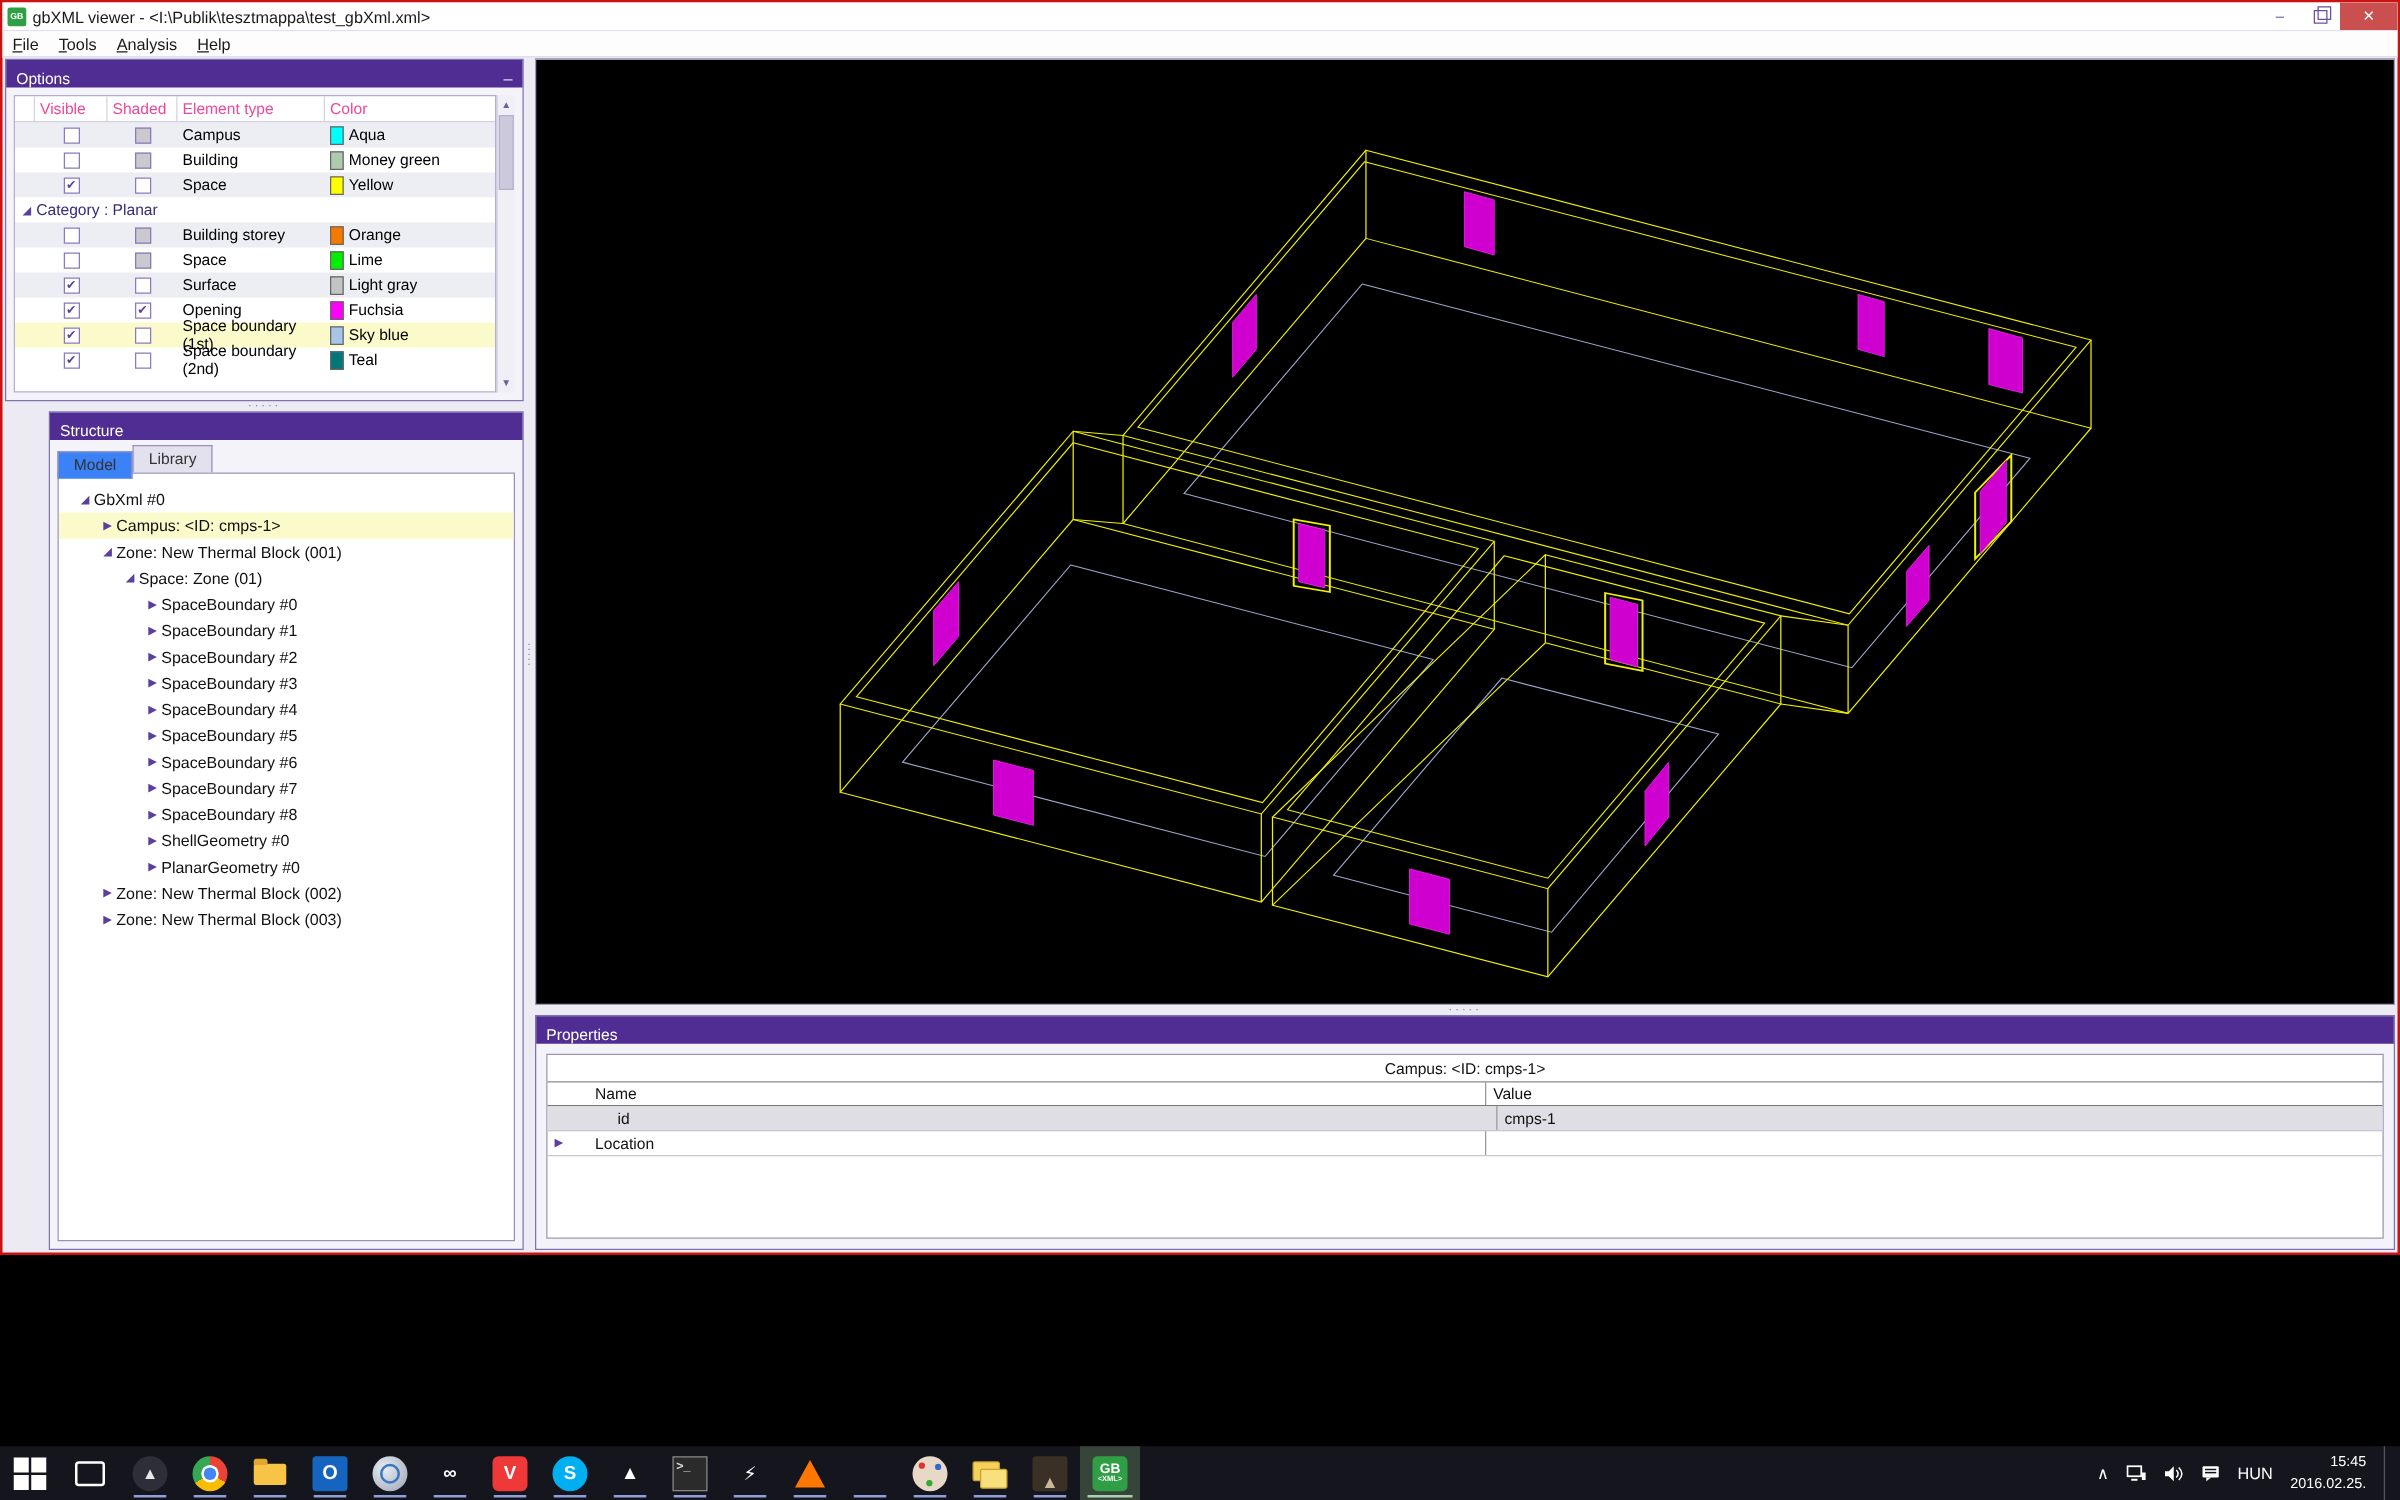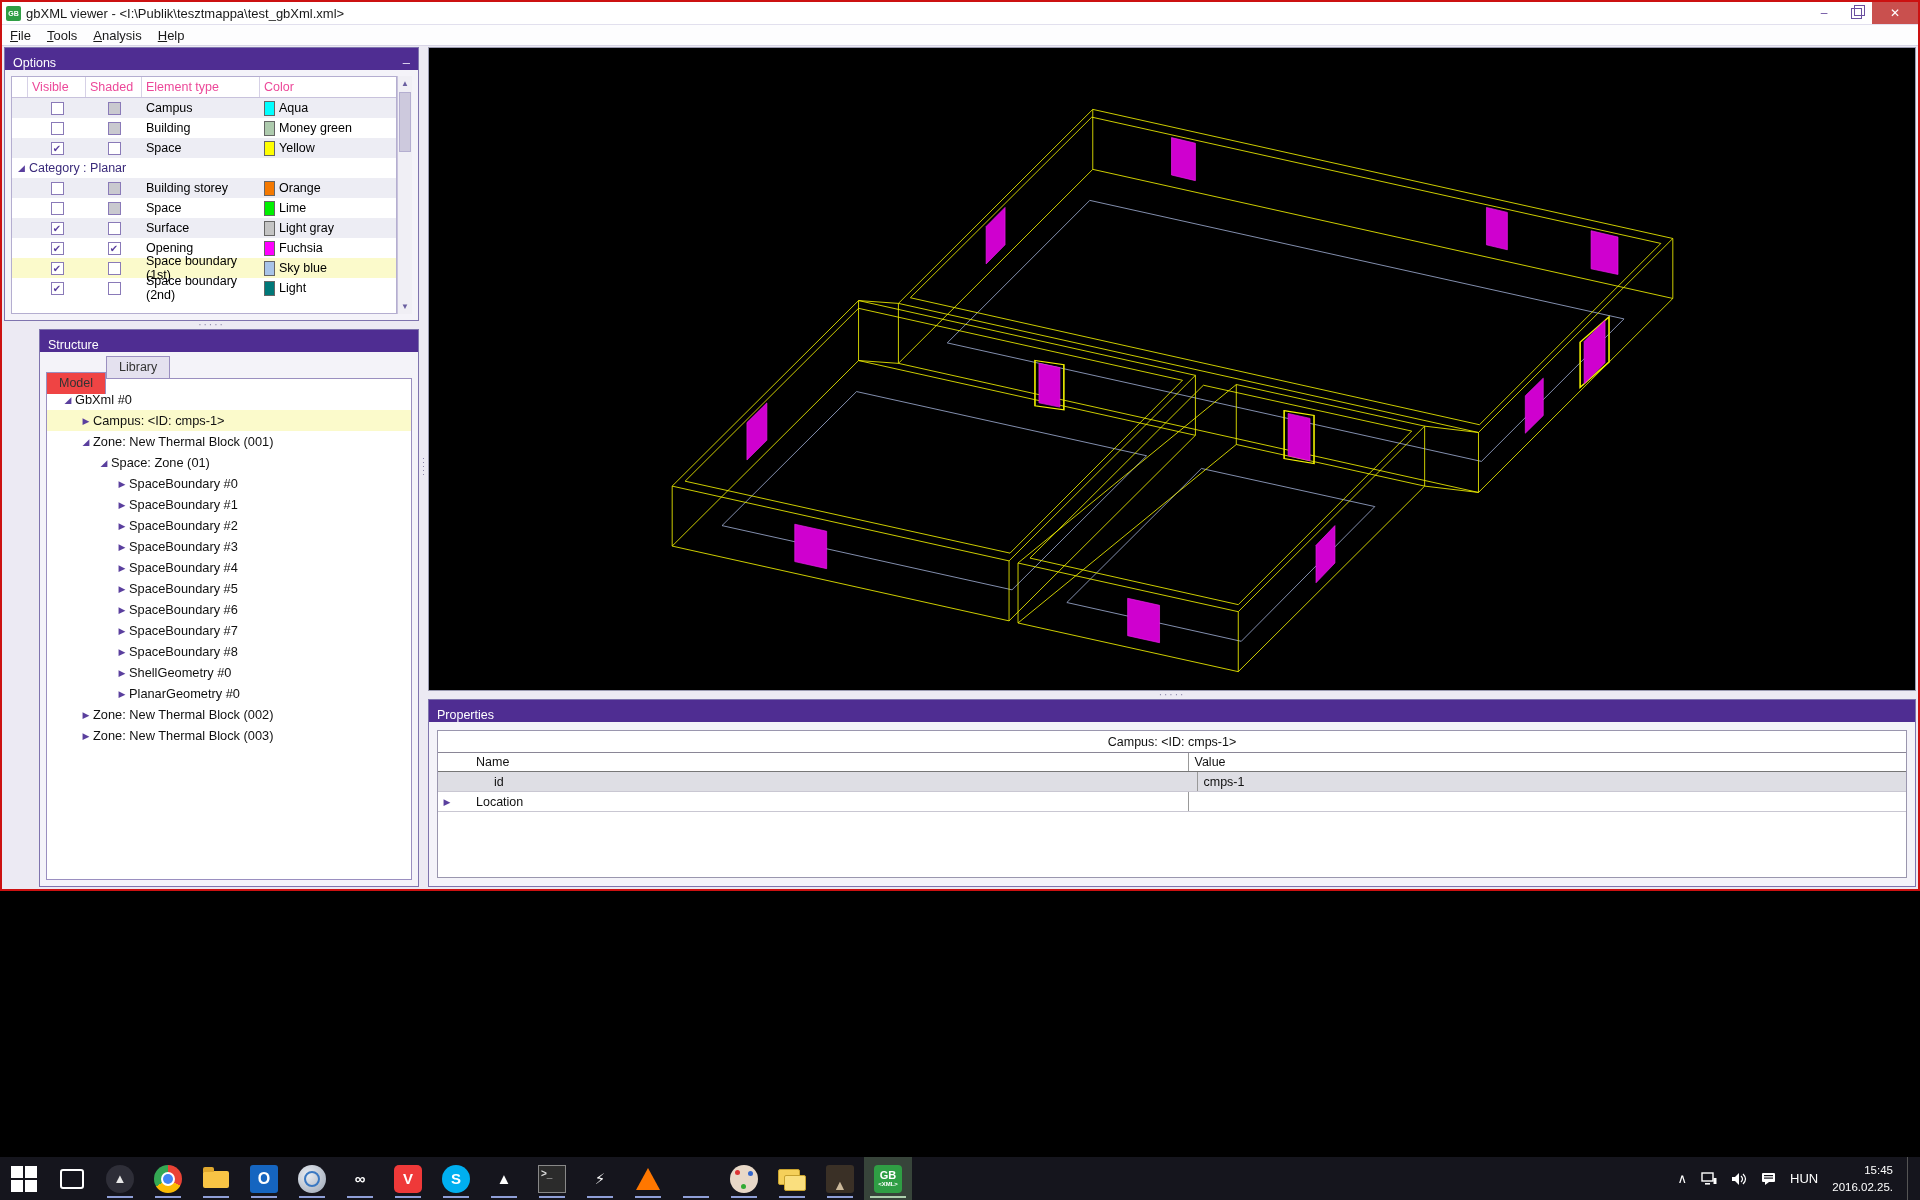--- a/index.html
+++ b/index.html
@@ -1,19 +1,19 @@
 <!DOCTYPE html>
 <html><head>
 <meta charset="utf-8">
 <style>
   html,body{margin:0;padding:0;}
   body{width:1920px;height:1200px;overflow:hidden;position:relative;
        font-family:"Liberation Sans","DejaVu Sans",sans-serif;background:#000;}
   
-  .window{position:absolute;left:0;top:0;width:1920px;height:891px;box-sizing:border-box;
+  .window{position:absolute;left:0;top:0;width:1920px;height:1004px;box-sizing:border-box;
           border:2px solid #cc1111;background:#eceaf3;}
   .titlebar{height:22px;background:#ffffff;display:flex;align-items:center;border-bottom:1px solid #e2e0ee;}
   .app-icon{width:15px;height:15px;margin:0 5px 0 4px;background:#2f9e44;border-radius:2px;
             color:#fff;font-size:7px;font-weight:bold;display:flex;align-items:center;justify-content:center;}
   .title-text{font-size:13px;color:#1a1a1a;}
   .win-btns{margin-left:auto;display:flex;height:22px;}
   .win-btn{width:32px;display:flex;align-items:center;justify-content:center;font-size:12px;color:#6a4fa0;}
   .win-btn.close{width:46px;background:#c9504e;color:#fff;font-weight:bold;}
   .restore-glyph{width:9px;height:9px;border:1px solid #6a4fa0;position:relative;background:#fff;}
   .restore-glyph:before{content:"";position:absolute;left:2px;top:-4px;width:9px;height:9px;border:1px solid #6a4fa0;}
@@ -56,21 +56,21 @@
   .cat .tri{color:#5a3f9e;font-size:9px;margin:0 4px 0 6px;}
   .oscroll{width:14px;background:#f0eff5;border-left:1px solid #c8c2dc;display:flex;flex-direction:column;
            align-items:center;font-size:8px;color:#6a5fa0;}
   .oscroll .arr{height:15px;display:flex;align-items:center;justify-content:center;width:100%;}
   .oscroll .thumb{width:10px;height:58px;background:#cdc9dd;border:1px solid #b4aed0;margin:1px 0;}
   .oscroll .track{flex:1;}
   
   .structure-panel{flex:1;margin-top:0;margin-left:35px;}
   .tabs{display:flex;padding:4px 4px 0 6px;flex:0 0 auto;}
   .tab{font-size:12.5px;padding:3px 12px 4px;border:1px solid #9a8fc0;border-bottom:none;background:#e4e1ef;color:#333;}
-  .tab.active{background:#ef4444;position:relative;top:16px;}
+  .tab.active{background:#3b82f6;position:relative;top:5px;}
   .treebox{flex:1;margin:0 6px 6px 6px;border:1px solid #9a8fc0;background:#fff;overflow:hidden;padding-top:10px;}
   .trow{height:21px;display:flex;align-items:center;font-size:12.8px;color:#111;white-space:nowrap;}
   .trow .arrow{width:14px;color:#5a3f9e;font-size:9px;text-align:center;flex:0 0 auto;}
   .trow.sel{background:#fbfacb;}
   
   .viewport{flex:1;border:1px solid #9a9ab0;background:#000;overflow:hidden;}
   .viewport svg{display:block;width:100%;height:100%;}
   
   .props-panel{height:188px;flex:0 0 auto;}
   .props-body{flex:1;padding:8px;display:flex;}
@@ -290,21 +290,21 @@
                   <div class="cell c-ind"></div>
                   <div class="cell c-vis ctr">
                     <span class="cb checked">✔</span>
                   </div>
                   <div class="cell c-sha ctr">
                     <span class="cb unchecked"></span>
                   </div>
                   <div class="cell c-ele">Space boundary (2nd)</div>
                   <div class="cell c-col">
                     <span class="swatch" style="background: rgb(0, 120, 120);"></span>
-                    <span>Light</span>
+                    <span>Teal</span>
                   </div>
                 </div>
               </div>
           </div>
           <div class="oscroll">
             <div class="arr">▲</div>
             <div class="thumb"></div>
             <div class="track"></div>
             <div class="arr">▼</div>
           </div>

